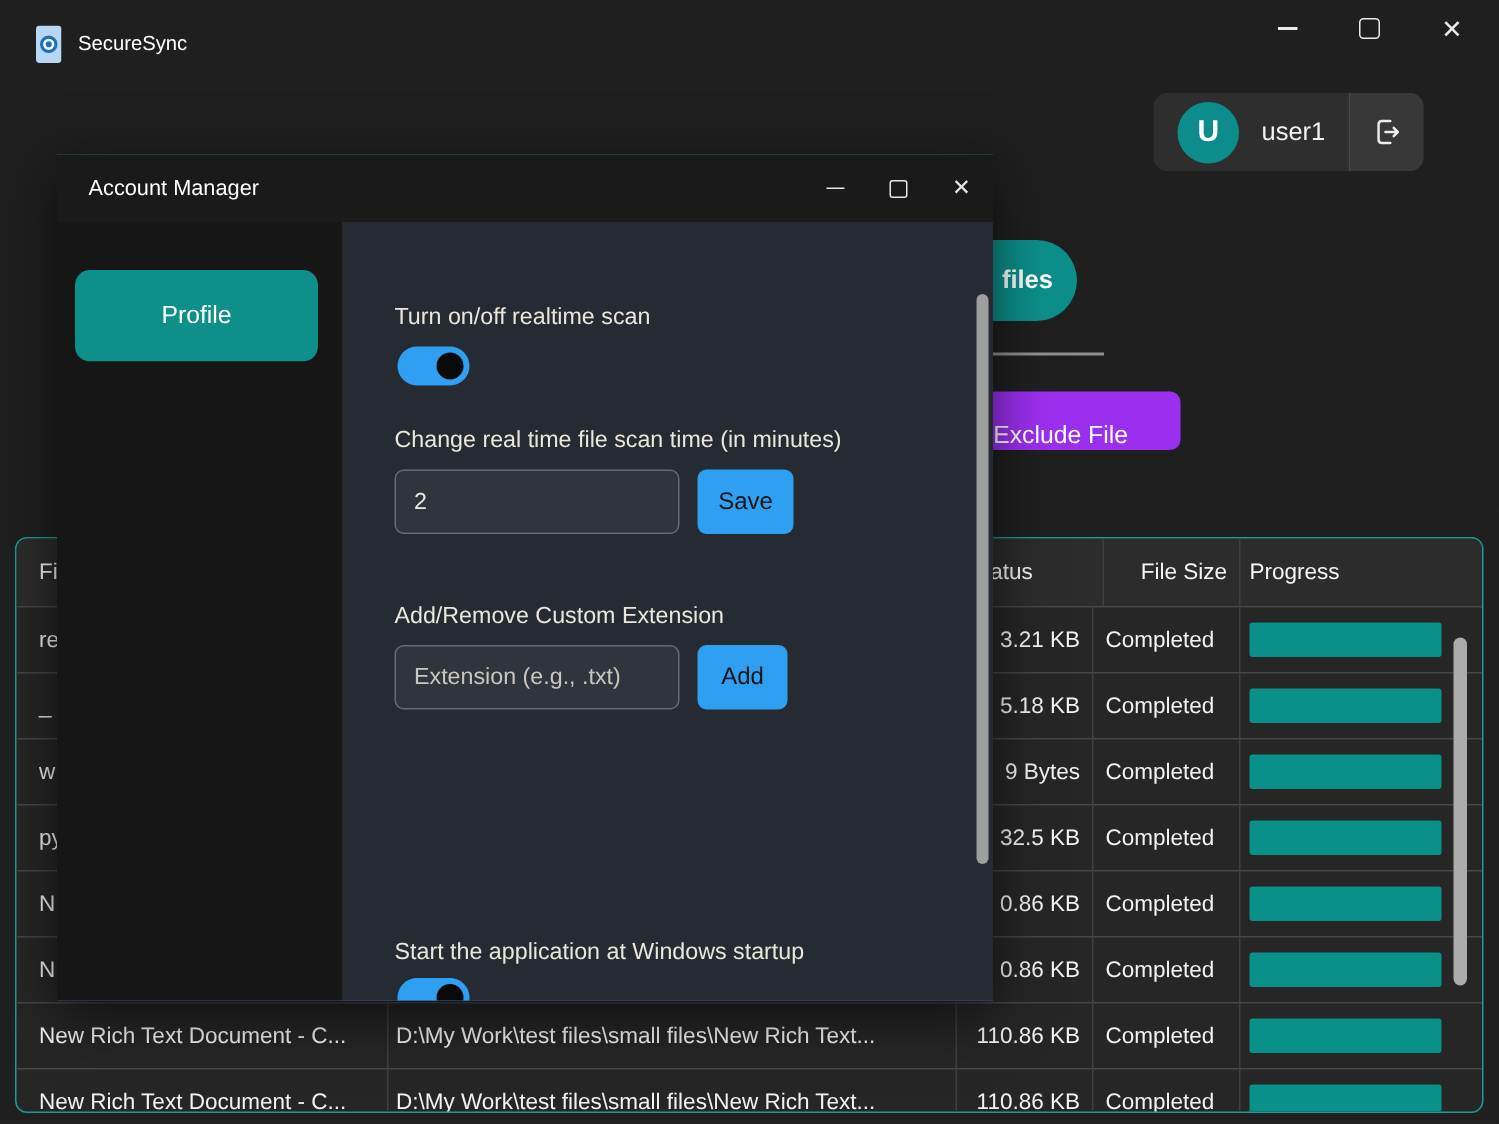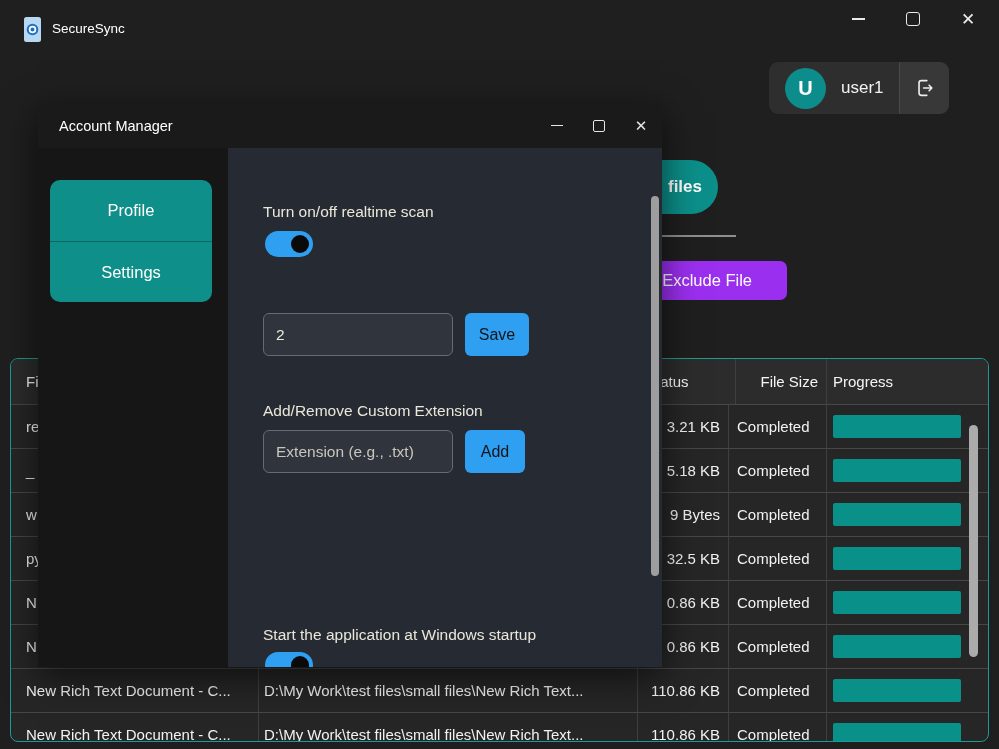--- a/index.html
+++ b/index.html
@@ -24,21 +24,21 @@
 
   
   .user-badge { left: 769px; top: 62px; width: 180px; height: 52px; background: #2e2e2e; border-radius: 9px; display: flex; align-items: center; }
   .avatar { width: 41px; height: 41px; border-radius: 50%; background: #0d8c8c; color: #fff; font-size: 20px; font-weight: bold; display: flex; align-items: center; justify-content: center; margin-left: 16px; }
   .username { font-size: 17px; color: #f2f2f2; margin-left: 15px; flex: 1; }
   .logout-sec { width: 50px; height: 52px; background: #383838; border-left: 1px solid #4a4a4a; border-radius: 0 9px 9px 0; display: flex; align-items: center; justify-content: center; }
 
   
   .files-pill { left: 560px; top: 160px; width: 158px; height: 54px; background: #0c8f8a; border-radius: 27px; display: flex; align-items: center; justify-content: flex-end; padding-right: 16px; font-size: 17px; font-weight: bold; color: #fff; }
   .tab-underline { left: 560px; top: 235px; width: 176px; height: 2px; background: #8f8f8f; }
-  .exclude-btn { left: 560px; top: 261px; width: 227px; height: 39px; background: #9b2ff0; border-radius: 7px; border: none; display: flex; align-items: center; justify-content: flex-end; padding-right: 35px; font-size: 16.5px; color: #fff; font-family: inherit; }
+  .exclude-btn { left: 560px; top: 261px; width: 227px; height: 39px; background: #9b2ff0; border-radius: 7px; border: none; display: flex; align-items: flex-end; justify-content: flex-end; padding-right: 35px; font-size: 16.5px; color: #fff; font-family: inherit; }
 
   
   .file-table { left: 10px; top: 358px; width: 979px; height: 384px; background: #262626; border: 1.5px solid #1a9c94; border-radius: 8px; overflow: hidden; }
   .t-row { display: flex; height: 44px; border-top: 1px solid #474747; align-items: center; font-size: 15px; color: #f2f2f2; }
   .t-head { height: 45px; border-top: none; background: #2c2c2c; font-size: 15px; color: #f5f5f5; }
   .tc { height: 100%; display: flex; align-items: center; border-right: 1px solid #3f3f3f; overflow: hidden; white-space: nowrap; }
   .tc:last-child { border-right: none; }
   .tc-name { width: 248px; padding-left: 15px; }
   .tc-path { width: 379px; padding-left: 5px; }
   .tc-size { width: 91px; justify-content: flex-end; padding-right: 8px; }
@@ -208,32 +208,30 @@
     <div class="dlg-btn">
         <div class="dlg-glyph-close">✕</div>
       </div>
   </div>
   <div class="dlg-body">
     <div class="dlg-sidebar">
       <div class="side-btns">
         <button class="side-btn">
             <span>Profile</span>
           </button>
-        <button class="side-btn">
-            <span>Settings</span>
-          </button>
       </div>
     </div>
     <div class="dlg-content">
 
       <div class="lbl" style="top:55px;">Turn on/off realtime scan</div>
       <div class="toggle" style="left:37px; top:83px;">
           <div class="knob"></div>
         </div>
 
+      <div class="lbl" style="top:137px;">Change real time file scan time (in minutes)</div>
       <input class="txt-input" style="top: 165px;" value="2">
       <button class="blue-btn" style="left:237px; top:165px; width:64px;">
           <span>Save</span>
         </button>
 
       <div class="lbl" style="top:254px;">Add/Remove Custom Extension</div>
       <input class="txt-input" style="top: 282px;" placeholder="Extension (e.g., .txt)">
       <button class="blue-btn" style="left:237px; top:282px; width:60px;">
           <span>Add</span>
         </button>

